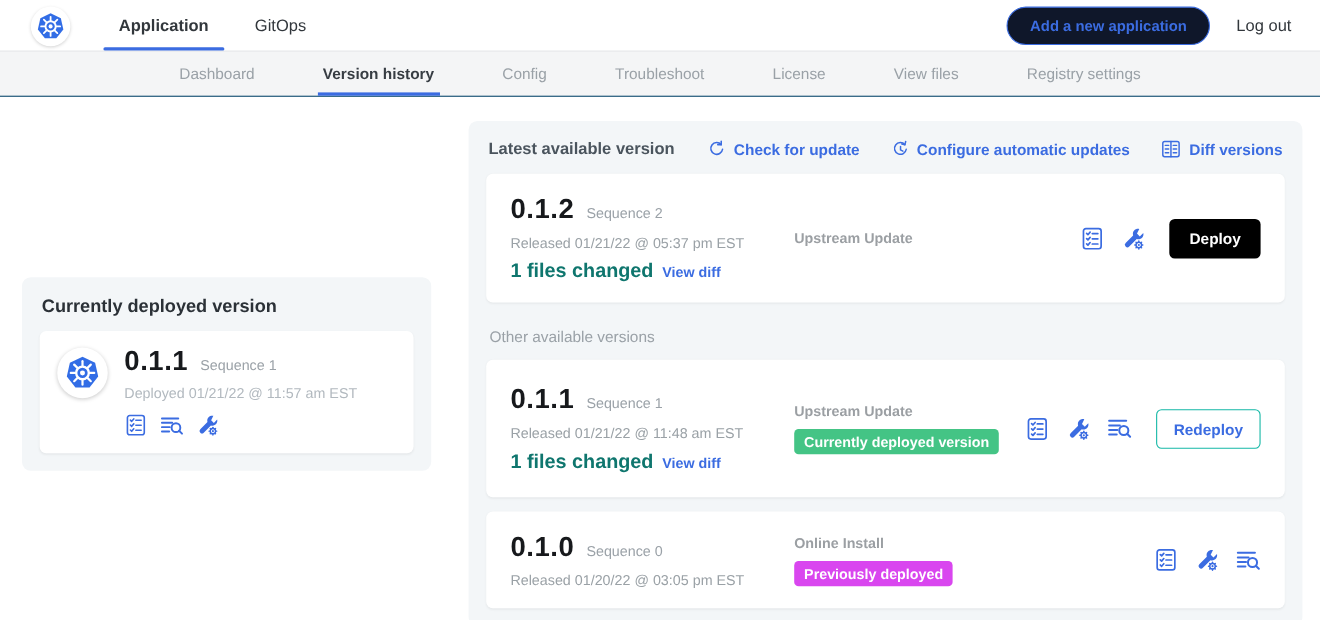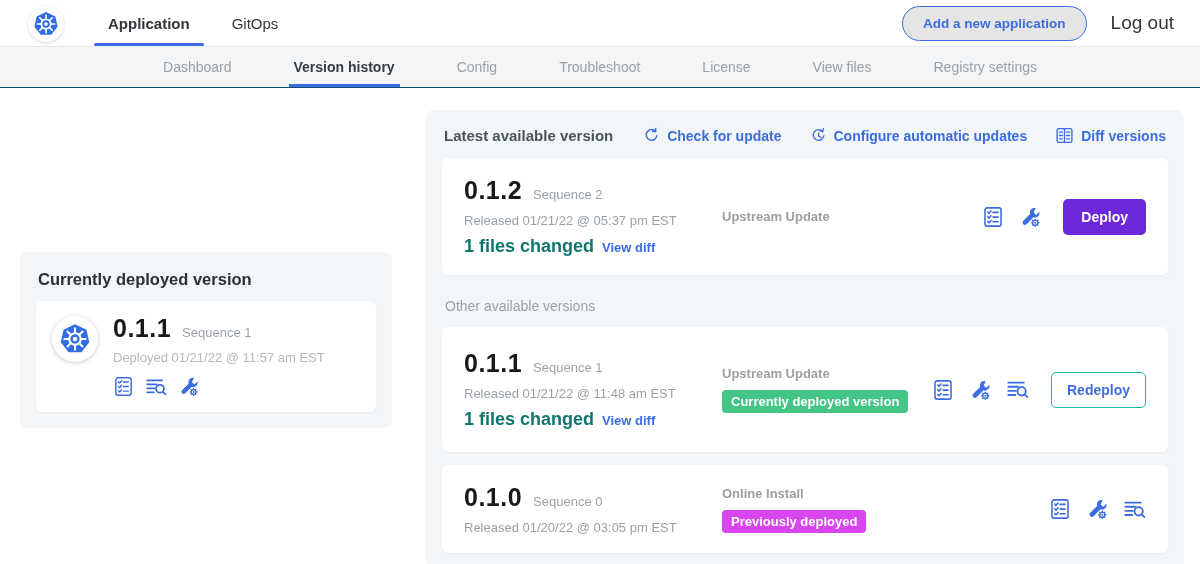--- a/index.html
+++ b/index.html
@@ -41,30 +41,30 @@
   .top-tab.active { font-weight: 700; }
   .top-tab.active::after {
     content: "";
     position: absolute; left: 0; right: 0; bottom: 0;
     height: 3px; background: #3b6ce1; border-radius: 2px;
   }
   .top-nav .spacer { flex: 1; }
   .add-app-btn {
     border: 1px solid #3b6ce1;
     color: #3b6ce1;
-    background: #e5e5e5;
+    background: #0f172a;
     font-family: inherit;
     font-size: 13.5px;
     font-weight: 700;
     padding: 9px 20px;
     border-radius: 18px;
     margin-right: 24px;
     cursor: pointer;
   }
-  .logout { font-size: 19px; color: #32373c; cursor: pointer; }
+  .logout { font-size: 15px; color: #32373c; cursor: pointer; }
 
   
   .sub-nav {
     height: 42px;
     background: #f4f5f6;
     border-top: 1px solid #e7e9eb;
     border-bottom: 1px solid #0c4a6e;
     display: flex;
     justify-content: center;
     gap: 52px;
@@ -170,21 +170,21 @@
     padding: 4px 9px;
     border-radius: 4px;
   }
   .badge-green { background: #44c485; }
   .badge-gray  { background: #d946ef; }
   .vc-right { flex: none; display: flex; align-items: center; gap: 15px; }
   .btn {
     font-family: inherit; font-size: 14px; font-weight: 700;
     border-radius: 5px; cursor: pointer; margin-left: 7px;
   }
-  .btn-primary { background: #6d28d9; color: #fff; border: none; padding: 10px 18px; }
+  .btn-primary { background: #000000; color: #fff; border: none; padding: 10px 18px; }
   .btn-outline { background: #fff; color: #3b6ce1; border: 1px solid #14b8a6; padding: 9px 15px; }
   .other-label { font-size: 14px; color: #9aa1a7; margin: 23px 0 2px 3px; }
   .card-tall { padding-top: 22px; padding-bottom: 22px; }
 </style>
 </head>
 <body>
 
 <svg width="0" height="0" style="position:absolute" aria-hidden="true">
   <defs>
     <symbol id="sym-k8s" viewBox="0 0 24 24">

